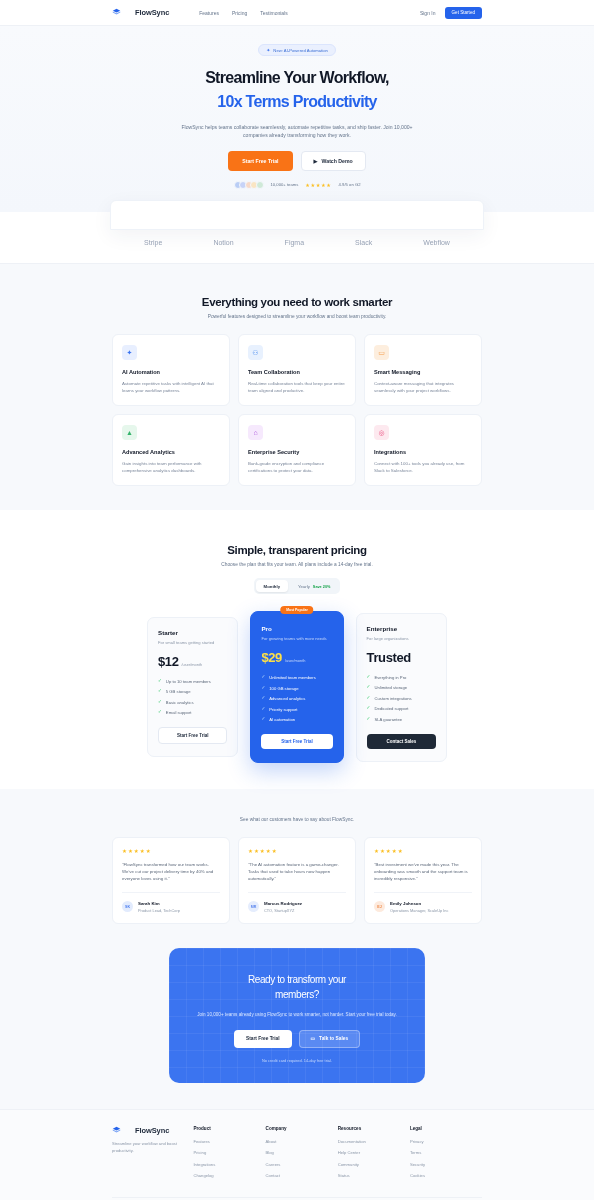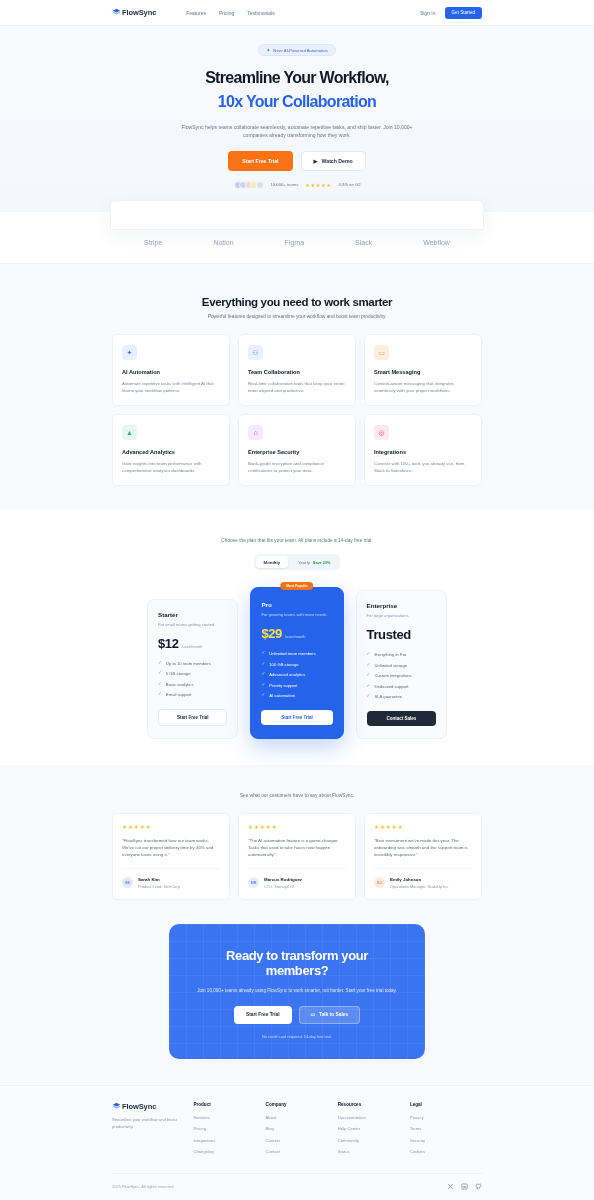--- a/index.html
+++ b/index.html
@@ -12,21 +12,21 @@
   }
   .page { width: 594px; height: 1200px; position: relative; }
 
   
   .nav {
     height: 26px; background: #ffffff;
     border-bottom: 1px solid #eef1f6;
     display: flex; align-items: center;
     padding: 0 112px;
   }
-  .nav-logo { display: flex; align-items: center; gap: 1px; }
+  .nav-logo { display: flex; align-items: center; gap: 14px; }
   .logo-mark { width: 9px; height: 9px; position: relative; }
   .logo-mark svg { display: block; }
   .logo-text { font-size: 7.5px; font-weight: bold; color: #1e293b; letter-spacing: -0.1px; }
   .nav-links { display: flex; gap: 13px; margin-left: 30px; }
   .nav-links a { font-size: 5px; color: #64748b; text-decoration: none; }
   .nav-right { margin-left: auto; display: flex; align-items: center; gap: 9px; }
   .signin { font-size: 5px; color: #64748b; }
   .btn-started {
     background: #2563eb; color: #fff; font-size: 4.6px;
     padding: 3.5px 7px; border-radius: 3px; border: none;
@@ -139,21 +139,21 @@
     display: flex; gap: 2px;
   }
   .toggle .opt {
     font-size: 4.3px; padding: 3.5px 8px; border-radius: 4px; color: #64748b;
   }
   .toggle .opt.active { background: #fff; color: #1e293b; font-weight: 600;
     box-shadow: 0 1px 2px rgba(0,0,0,.07); }
   .save { color: #16a34a; font-weight: 600; margin-left: 3px; font-size: 3.8px; }
   .plans {
     margin: 17px auto 0; width: 300px;
-    display: flex; align-items: flex-end; justify-content: center; gap: 12px;
+    display: flex; align-items: center; justify-content: center; gap: 12px;
     position: relative;
   }
   .plan {
     background: #fafbfd; border: 1px solid #edf1f7; border-radius: 7px;
     width: 98px; padding: 11px 10px 12px; min-height: 140px;
   }
   .plan.pro {
     background: #2563eb; border-color: #2563eb; width: 100px;
     min-height: 152px; z-index: 3; position: relative;
     box-shadow: 0 8px 22px rgba(37,99,235,.28);
@@ -208,21 +208,21 @@
   
   .cta-wrap { background: #f7f9fc; padding: 0 0 26px; }
   .cta {
     margin: 0 auto; width: 256px; padding: 24px 20px 20px;
     background: #3b74f0; border-radius: 10px; text-align: center;
     background-image:
       linear-gradient(rgba(255,255,255,.06) 1px, transparent 1px),
       linear-gradient(90deg, rgba(255,255,255,.06) 1px, transparent 1px);
     background-size: 17px 17px;
   }
-  .cta h2 { font-size: 13px; font-weight: bold; color: #fff; line-height: 15px;
+  .cta h2 { font-size: 10px; font-weight: normal; color: #fff; line-height: 15px;
     letter-spacing: -0.4px; }
   .cta p { margin: 9px auto 0; width: 200px; font-size: 4.6px; line-height: 7.4px;
     color: #dce8ff; }
   .cta-btns { margin-top: 12px; display: flex; justify-content: center; gap: 7px; }
   .cta-b1 { background: #fff; color: #1e293b; font-size: 4.8px; font-weight: 600;
     padding: 5.5px 12px; border-radius: 4px; border: none; }
   .cta-b2 { background: rgba(255,255,255,.16); color: #fff; font-size: 4.8px;
     font-weight: 600; padding: 5.5px 11px; border-radius: 4px;
     border: 1px solid rgba(255,255,255,.35); display:inline-flex; gap:4px; align-items:center;}
   .cta-note { margin-top: 10px; font-size: 3.9px; color: #c3d6fb; }
@@ -270,21 +270,21 @@
     </div>
   </div>
 
   <div class="hero">
     <div class="badge">
       <span class="spark">✦</span>
       <span>New: AI-Powered Automation</span>
     </div>
     <h1 class="hero-title">
       <span>Streamline Your Workflow,</span>
-      <span class="accent">10x Your Collaboration</span>
+      <span class="accent">10x Terms Productivity</span>
     </h1>
     <p class="hero-sub">FlowSync helps teams collaborate seamlessly, automate repetitive tasks, and ship faster. Join 10,000+ companies already transforming how they work.</p>
     <div class="hero-ctas">
       <button class="btn-trial">Start Free Trial</button>
       <button class="btn-demo">
         <span>▶</span>
         <span>Watch Demo</span>
       </button>
     </div>
     <div class="social-proof">
@@ -344,20 +344,21 @@
       </div>
       <div class="fcard">
         <div class="fico" style="background:#fde9ef;color:#e9487b">◎</div>
         <h3>Integrations</h3>
         <p>Connect with 100+ tools you already use, from Slack to Salesforce.</p>
       </div>
     </div>
   </div>
 
   <div class="pricing">
+    <div class="sec-title">Simple, transparent pricing</div>
     <div class="sec-sub">Choose the plan that fits your team. All plans include a 14-day free trial.</div>
     <div class="toggle">
       <span class="opt active">Monthly</span>
       <span class="opt">
         <span>Yearly</span><span class="save">Save 20%</span>
       </span>
     </div>
 
     <div class="plans">
       <div class="plan">

